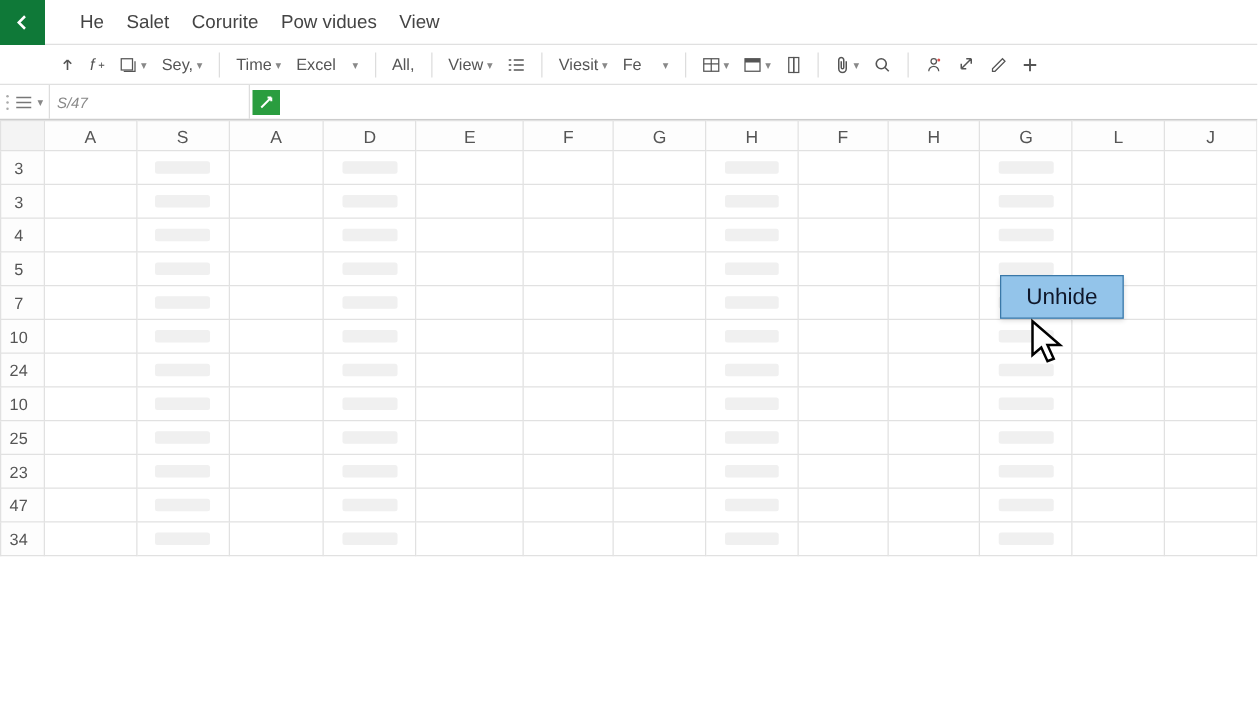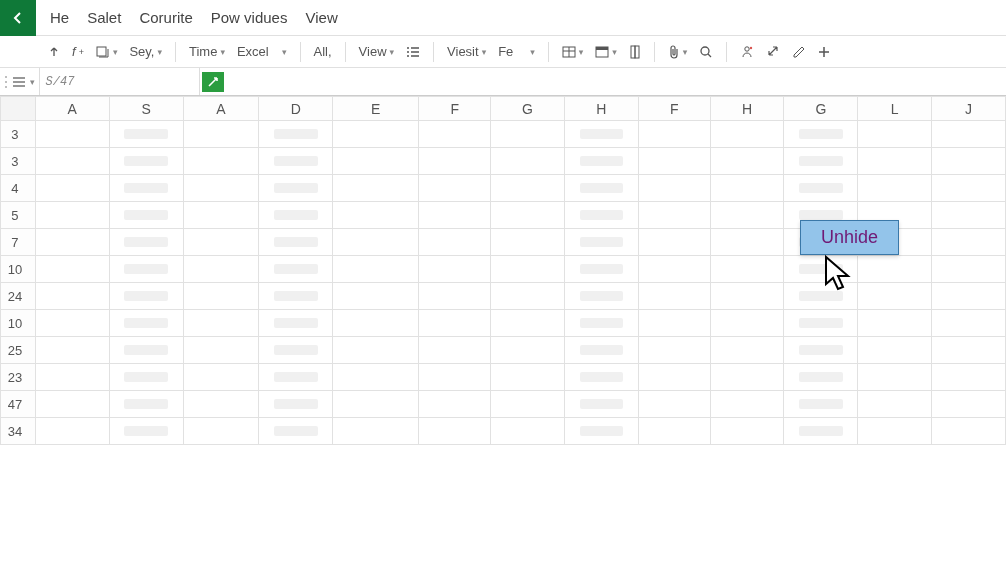--- a/index.html
+++ b/index.html
@@ -26,21 +26,21 @@
     background: #0f7938;
     display: flex;
     align-items: center;
     justify-content: center;
     color: #fff;
     cursor: pointer;
   }
   .menu-items {
     display: flex;
     gap: 18px;
-    padding-left: 14px;
+    padding-left: 28px;
     font-size: 15px;
     color: #444;
   }
   .menu-item { cursor: pointer; }
   
   .toolbar {
     display: flex;
     align-items: center;
     height: 32px;
     padding: 0 4px 0 44px;
@@ -85,21 +85,20 @@
   .name-box {
     width: 160px;
     height: 100%;
     display: flex;
     align-items: center;
     padding: 0 6px;
     font-size: 12px;
     font-style: italic;
     color: #888;
     border-right: 1px solid #ddd;
-    font-family: Liberation Mono, monospace;
   }
   .fx-indicator {
     width: 22px;
     height: 20px;
     background: #2a9d3f;
     display: flex;
     align-items: center;
     justify-content: center;
     margin-left: 2px;
   }
@@ -177,21 +176,21 @@
   .c12 { width: 72px; }
   
   .ctx-menu {
     position: absolute;
     left: 800px;
     top: 124px;
     background: #93c4ea;
     border: 1px solid #3a78a8;
     padding: 6px 20px;
     font-size: 18px;
-    color: #701a75;
+    color: #0f172a;
     box-shadow: 0 2px 4px rgba(0,0,0,0.15);
     cursor: pointer;
   }
   
   .cursor {
     position: absolute;
     left: 822px;
     top: 158px;
     pointer-events: none;
   }

